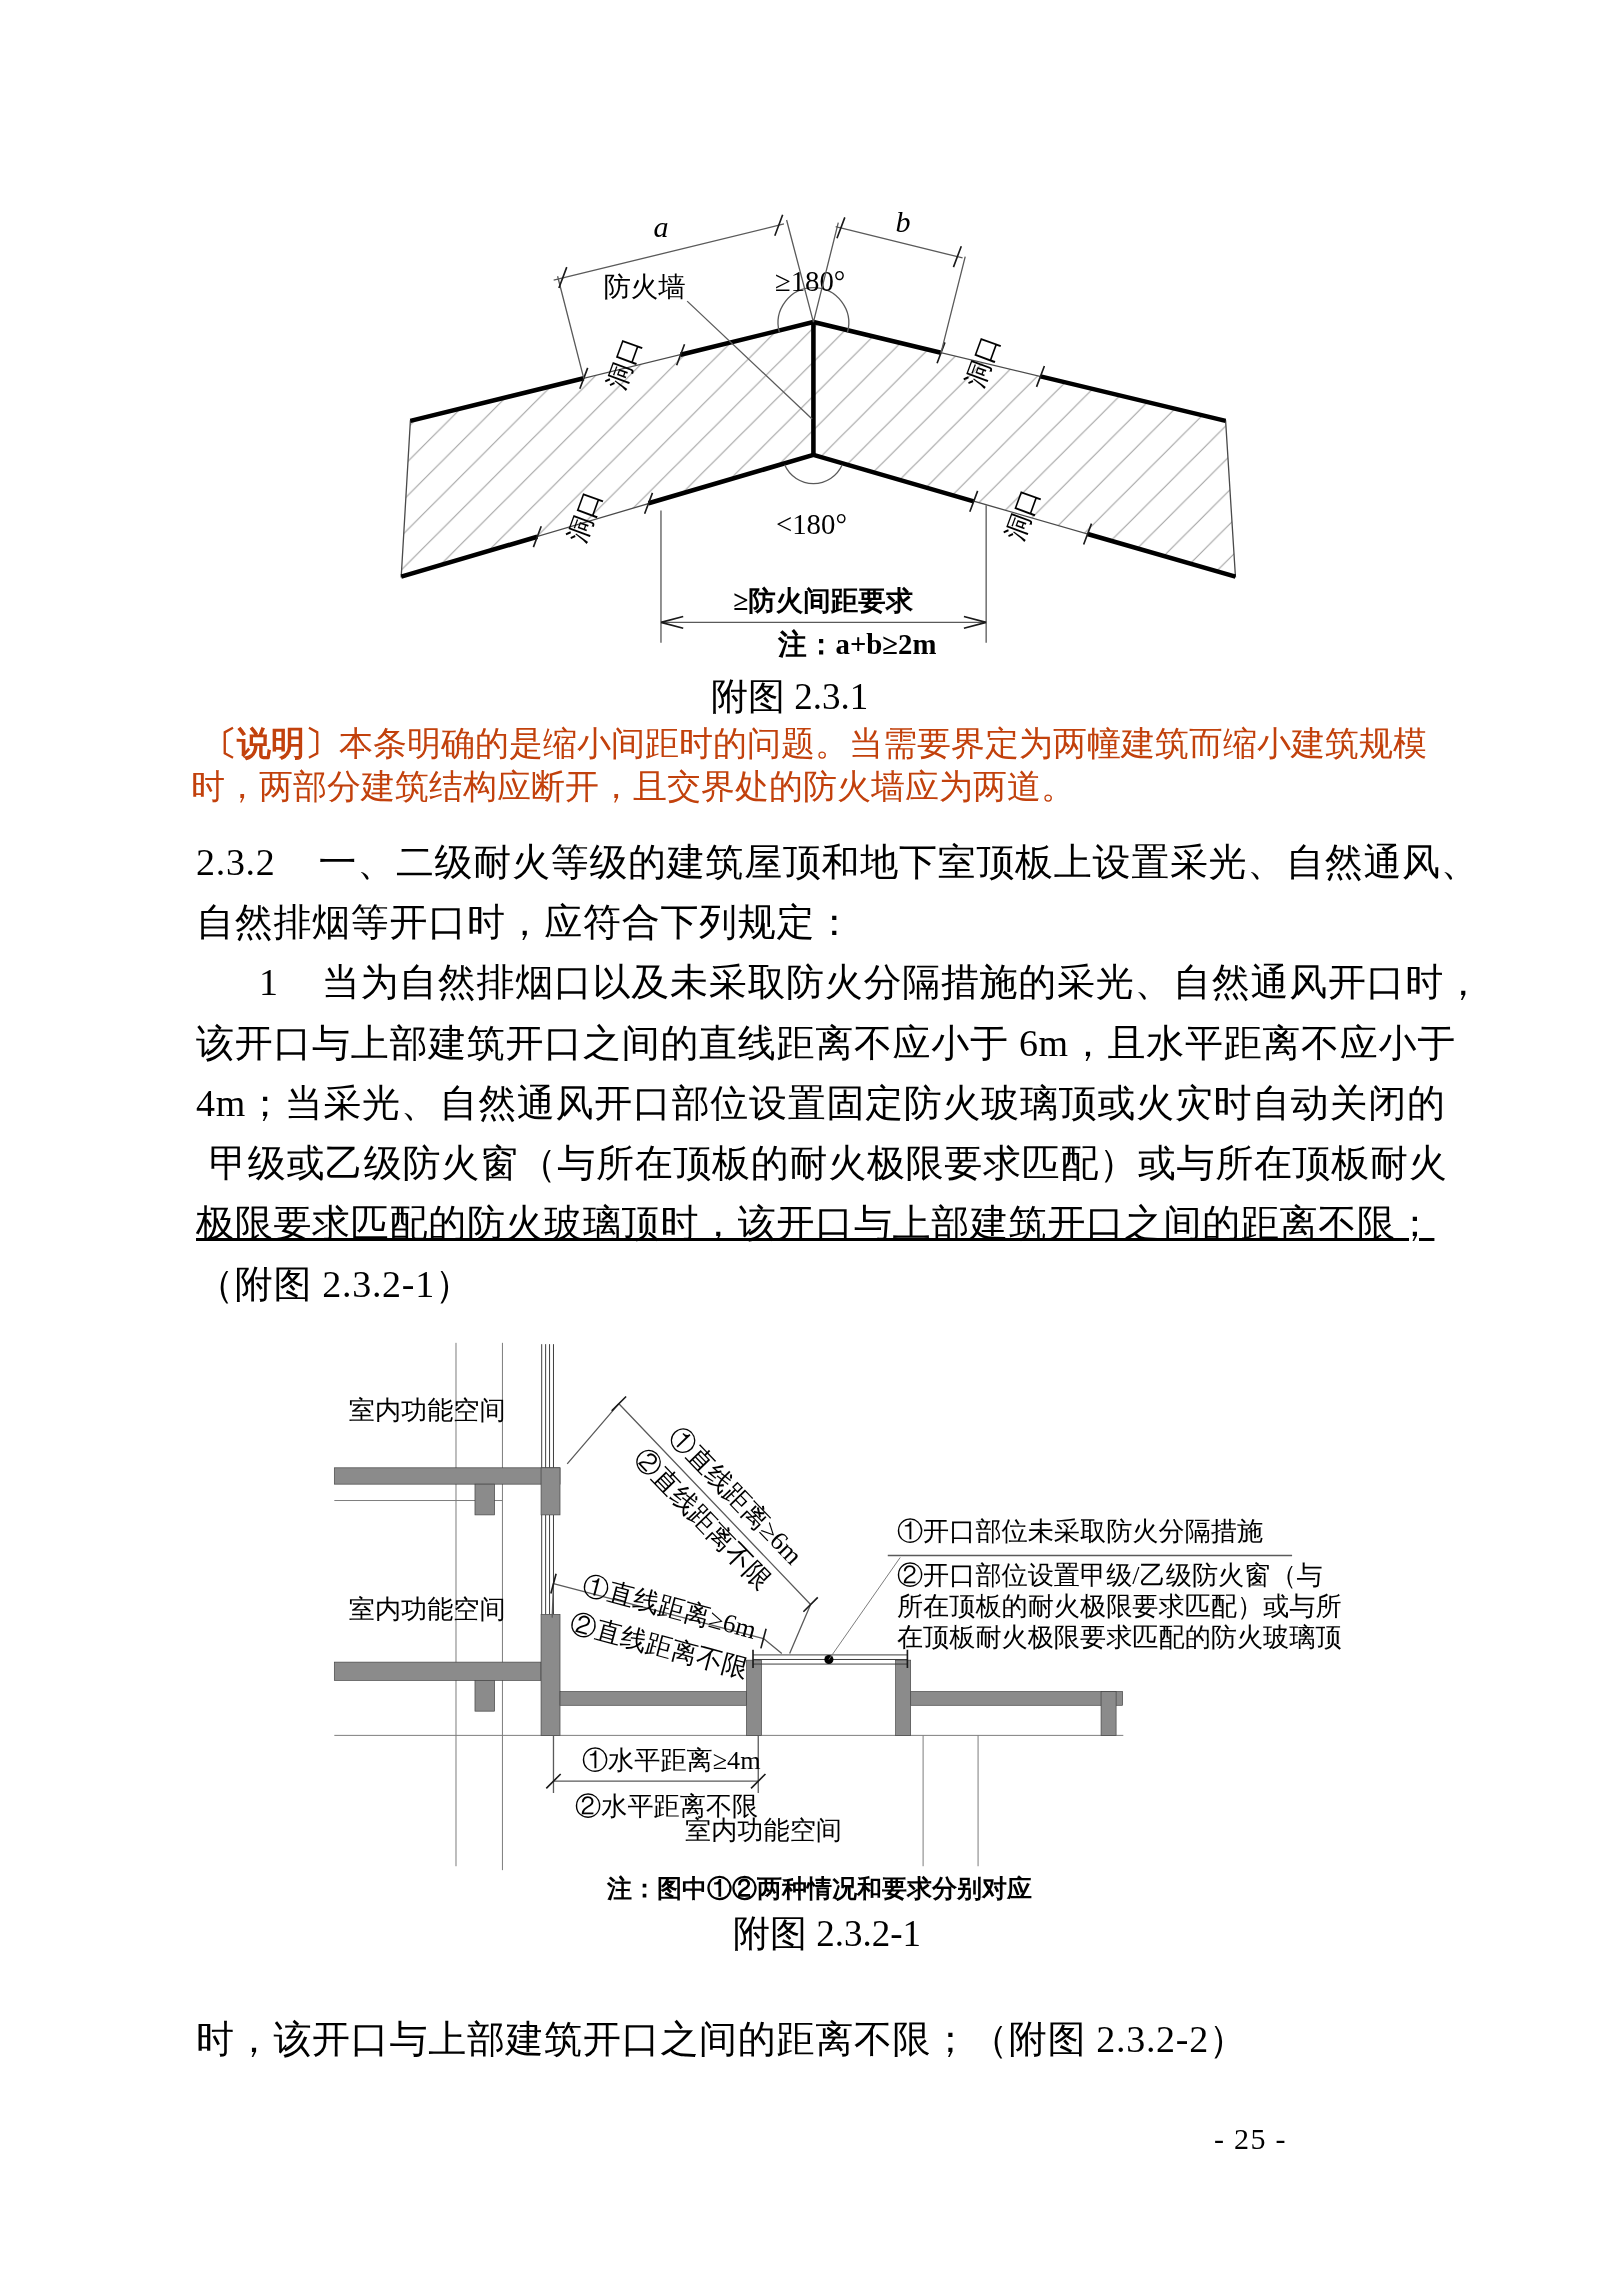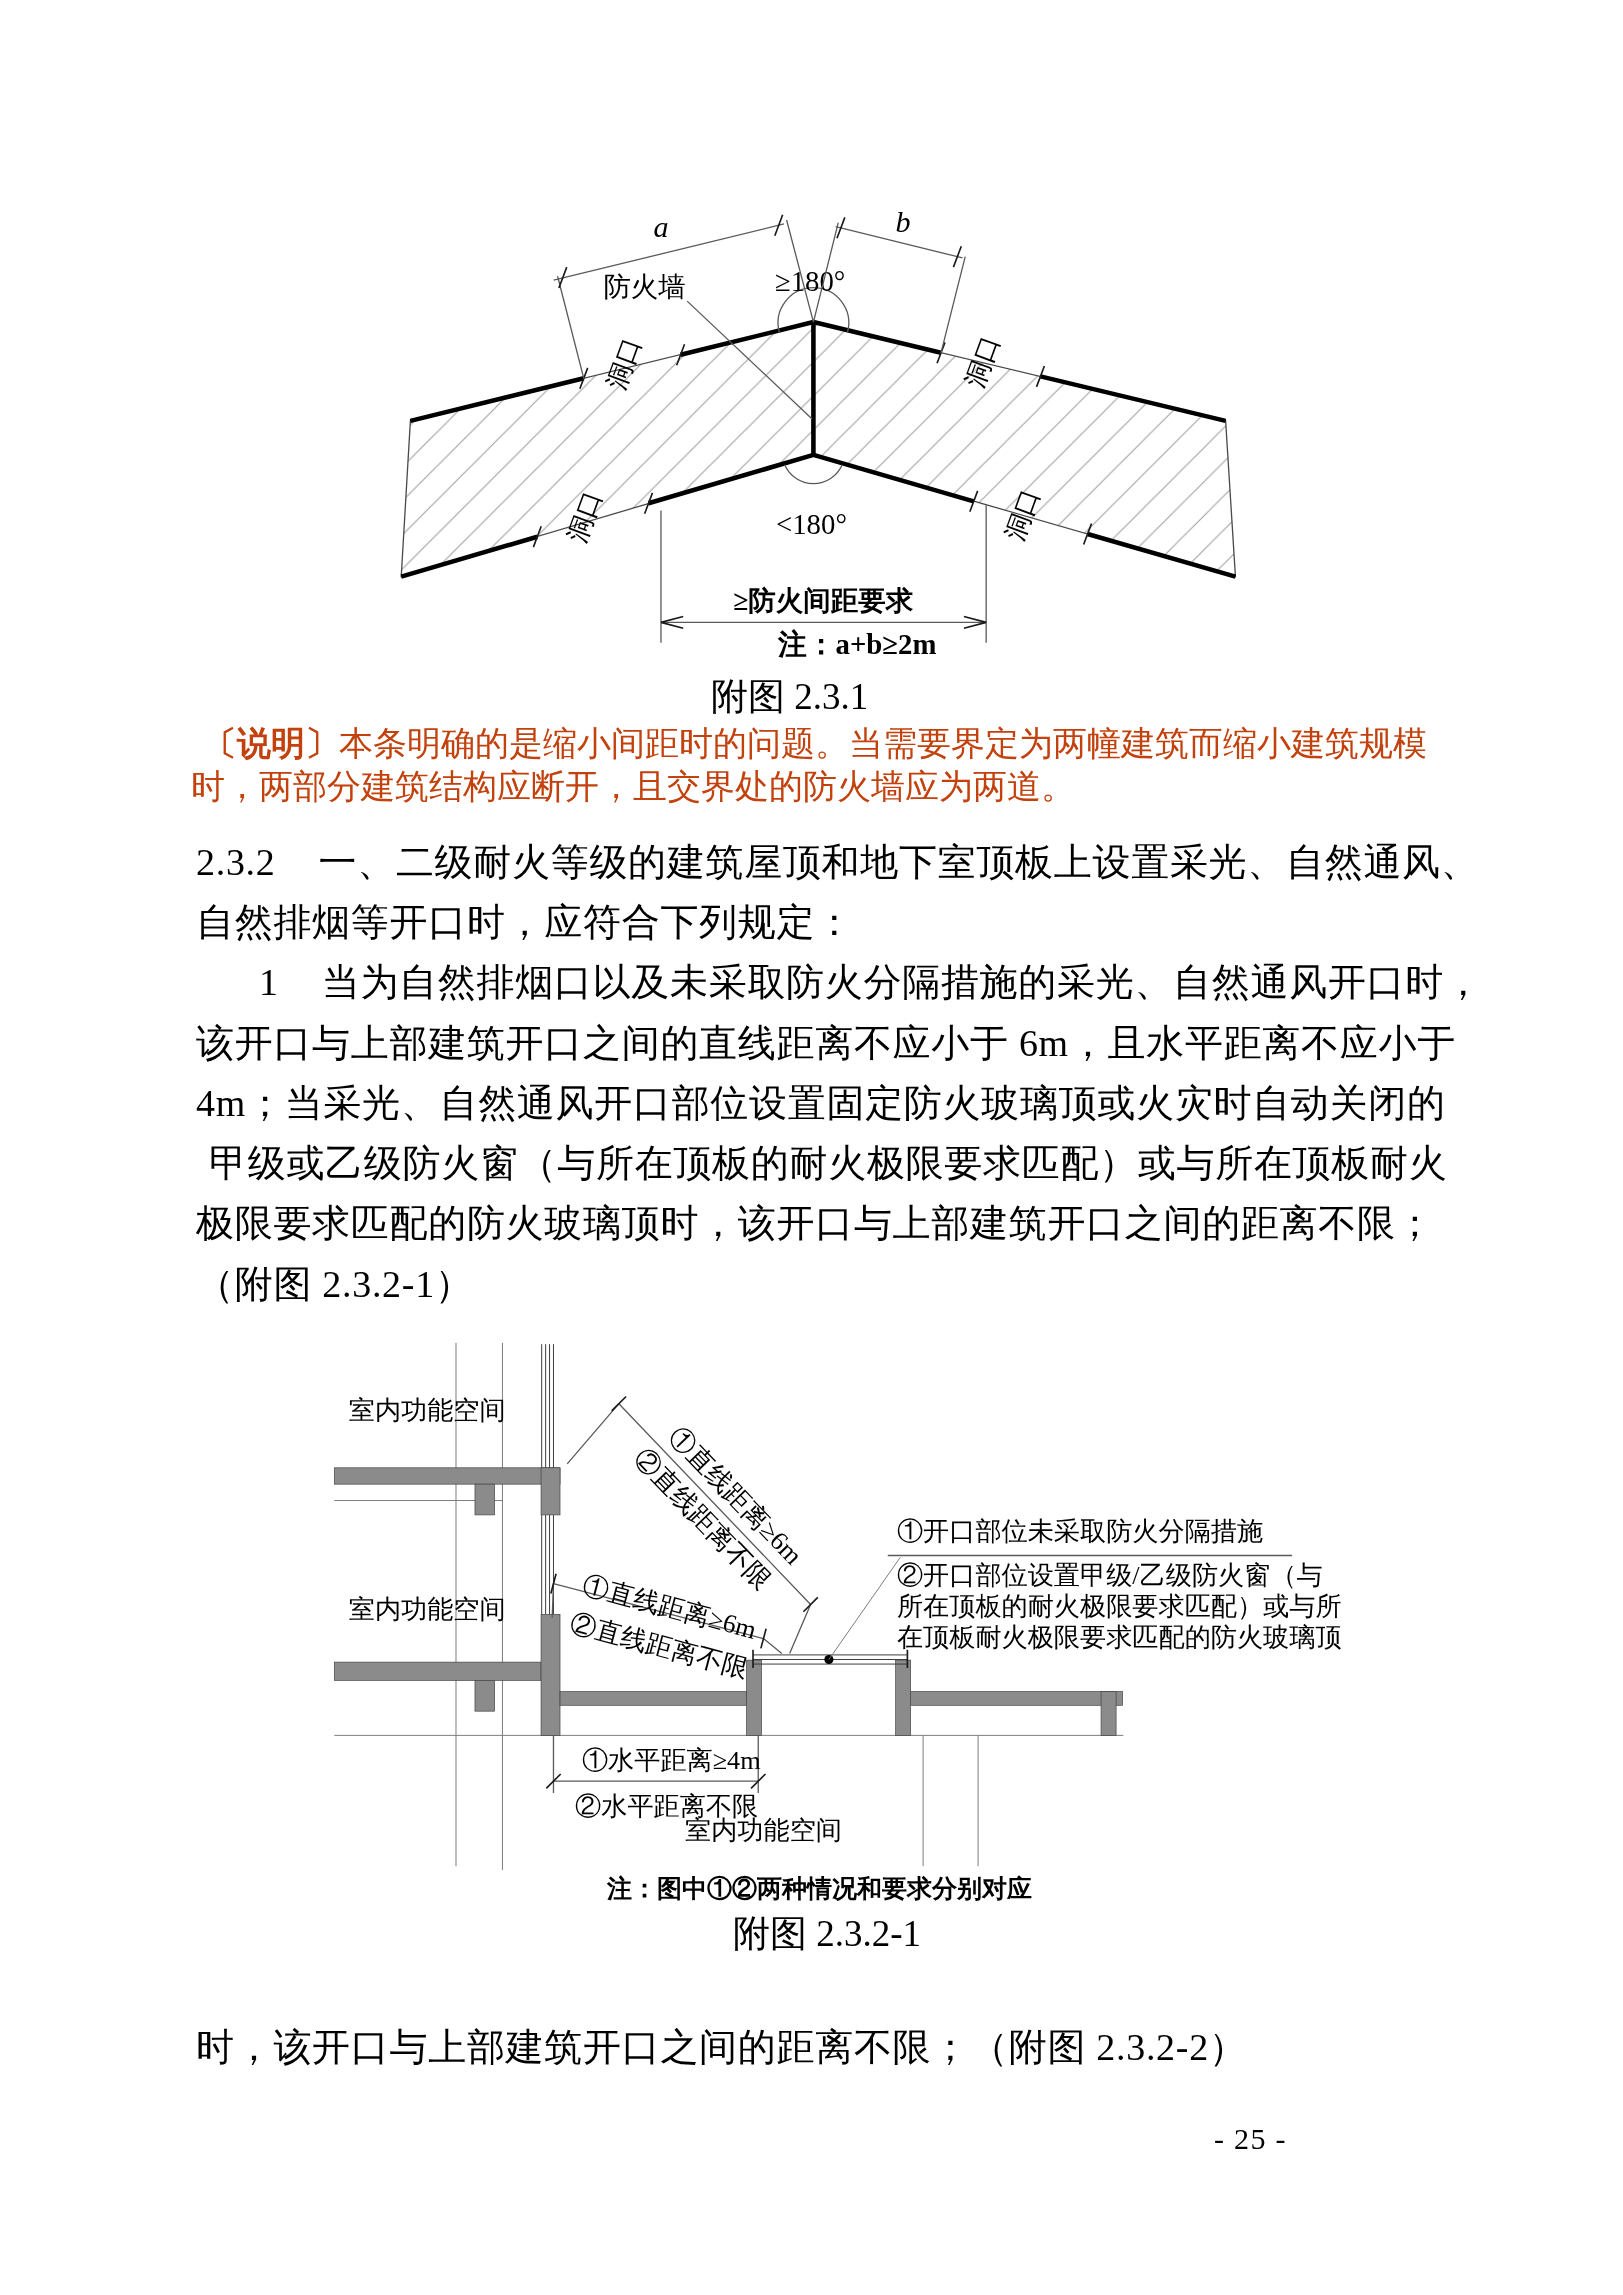--- a/index.html
+++ b/index.html
@@ -86,21 +86,21 @@
     <span>2.3.2</span><span class="num-gap"></span><span>一、二级耐火等级的建筑屋顶和地下室顶板上设置采光、自然通风、</span>
   </div>
   <div class="abs bodyline" style="left:196px;top:903px;">自然排烟等开口时，应符合下列规定：</div>
 
   <div class="abs bodyline" style="left:259px;top:963px;">
     <span>1</span><span class="num-gap"></span><span>当为自然排烟口以及未采取防火分隔措施的采光、自然通风开口时，</span>
   </div>
   <div class="abs bodyline" style="left:196px;top:1024px;">该开口与上部建筑开口之间的直线距离不应小于 6m，且水平距离不应小于</div>
   <div class="abs bodyline" style="left:196px;top:1084px;">4m；当采光、自然通风开口部位设置固定防火玻璃顶或火灾时自动关闭的</div>
   <div class="abs bodyline" style="left:209px;top:1144px;">甲级或乙级防火窗（与所在顶板的耐火极限要求匹配）或与所在顶板耐火</div>
-  <div class="abs bodyline" style="left:196px;top:1204px;">极限要求匹配的防火玻璃顶时，该开口与上部建筑开口之间的距离不限；</div>
+  <div class="abs bodyline" style="left:196px;top:1204px;text-decoration:underline;">极限要求匹配的防火玻璃顶时，该开口与上部建筑开口之间的距离不限；</div>
   <div class="abs bodyline" style="left:196px;top:1265px;">（附图 2.3.2-1）</div>
 
   <svg style="left:262px;top:1335px;" width="1211" height="543" viewBox="0 0 1850 830">
 
     <path class="thinline" d="M296,12 L296,812 M367,12 L367,818 M1010,612 L1010,812 M1094,612 L1094,812
              M110,253 L367,253 M110,612 L1316,612"></path>
 
     <path class="glaz" d="M427,14 L427,203 M433,14 L433,203 M439,14 L439,203 M445,14 L445,203
              M427,275 L427,427 M433,275 L433,427 M439,275 L439,427 M445,275 L445,427"></path>
 
@@ -143,18 +143,18 @@
     <text x="970" y="476" font-size="40">在顶板耐火极限要求匹配的防火玻璃顶</text>
 
     <text x="252" y="128" font-size="40" text-anchor="middle">室内功能空间</text>
     <text x="252" y="432" font-size="40" text-anchor="middle">室内功能空间</text>
     <text x="766" y="770" font-size="40" text-anchor="middle">室内功能空间</text>
   </svg>
 
   <div class="abs fig-note" style="left:607px;top:1872px;">注：图中①②两种情况和要求分别对应</div>
   <div class="abs caption" style="left:733px;top:1909px;">附图 2.3.2-1</div>
 
-  <div class="abs bodyline" style="left:196px;top:2020px;margin-top:8px;">时，该开口与上部建筑开口之间的距离不限；（附图 2.3.2-2）</div>
+  <div class="abs bodyline" style="left:196px;top:2020px;">时，该开口与上部建筑开口之间的距离不限；（附图 2.3.2-2）</div>
 
   <div class="abs pagenum" style="left:1214px;top:2122px;">- 25 -</div>
 
 </div>
 
 
 </body></html>

